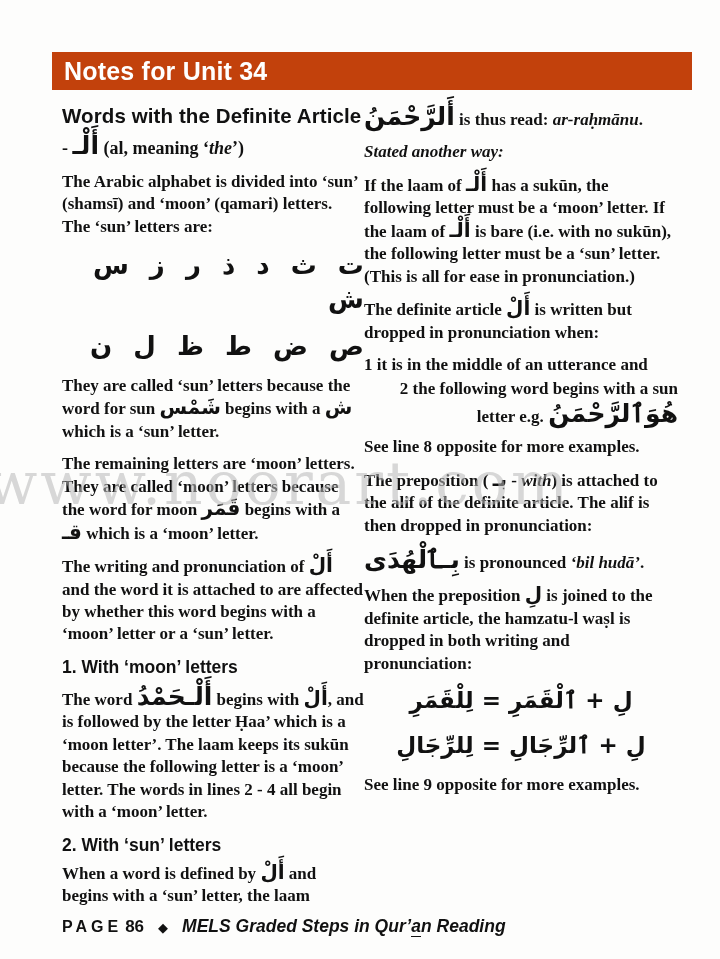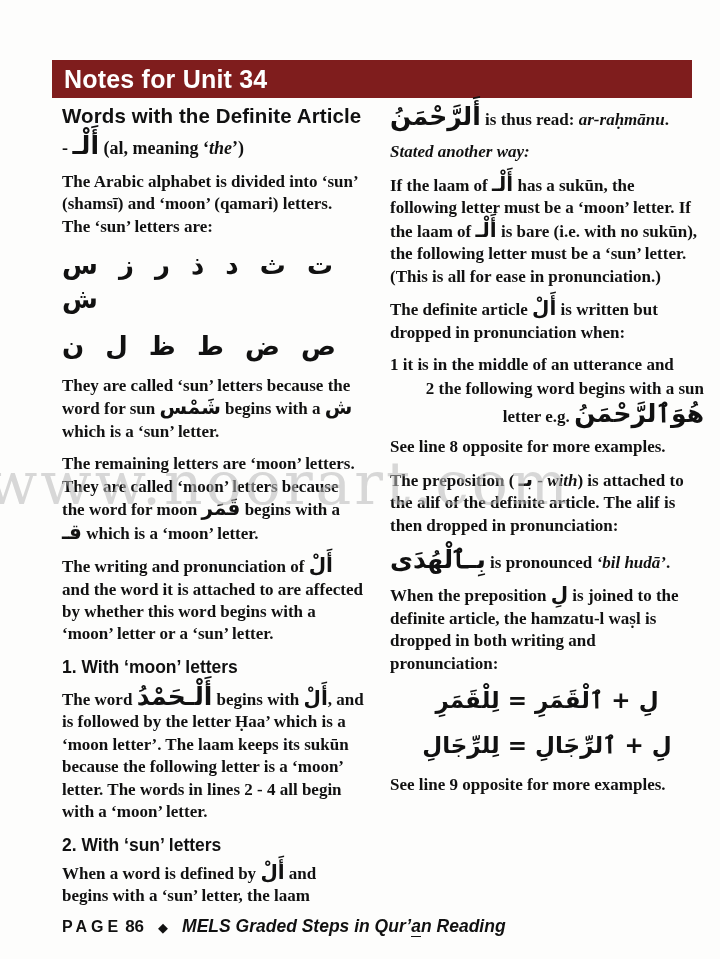--- a/index.html
+++ b/index.html
@@ -9,40 +9,39 @@
     height: 959px;
     margin: 0 auto;
     background: #fdfdfc;
     color: #111;
     font-family: "Liberation Serif", serif;
     overflow: hidden;
   }
   
   .header-bar {
     position: absolute;
-    left: 52px; top: 60px;
+    left: 52px; top: 52px;
     width: 640px; height: 38px;
-    background: #7f1d1d;
+    background: #c2410c;
     display: flex; align-items: center;
   }
   .header-bar .title {
     color: #ffffff;
     font-family: "Liberation Sans", sans-serif;
     font-weight: 700;
     font-size: 25px;
     padding-left: 12px;
     letter-spacing: 0.2px;
   }
   
   .columns {
     position: absolute;
     left: 62px; top: 102px;
     width: 642px;
     display: flex;
-    gap: 26px;
   }
   .col { font-size: 17px; line-height: 1.32; font-weight: 700; }
   .col.left  { width: 302px; }
   .col.right { width: 314px; }
 
   .col p { margin: 0 0 10px 0; }
   h2.doc-h1 {
     font-family: "Liberation Sans", sans-serif;
     font-size: 20.5px; font-weight: 700;
     margin: 0 0 4px 0; letter-spacing: 0.1px;
@@ -60,21 +59,21 @@
     font-family: "DejaVu Sans", sans-serif;
     font-weight: 700;
     direction: rtl;
     unicode-bidi: isolate;
   }
   .r-ar  { font-size: 20px; line-height: 1; }
   .r-arL { font-size: 25px; line-height: 1; }
   .r-i  { font-style: italic; margin-top: 32px; }
   .r-iu { font-style: italic; border-bottom: 2px solid #111; }
   .ar-row {
-    text-align: left;
+    text-align: right;
     font-size: 26px;
     word-spacing: 12px;
     margin: 4px 0 12px 0;
   }
   .ar-line { margin: 2px 0 10px 0; }
   .ar-eq {
     text-align: center;
     font-size: 23px;
     margin: 4px 0 14px 0;
   }

